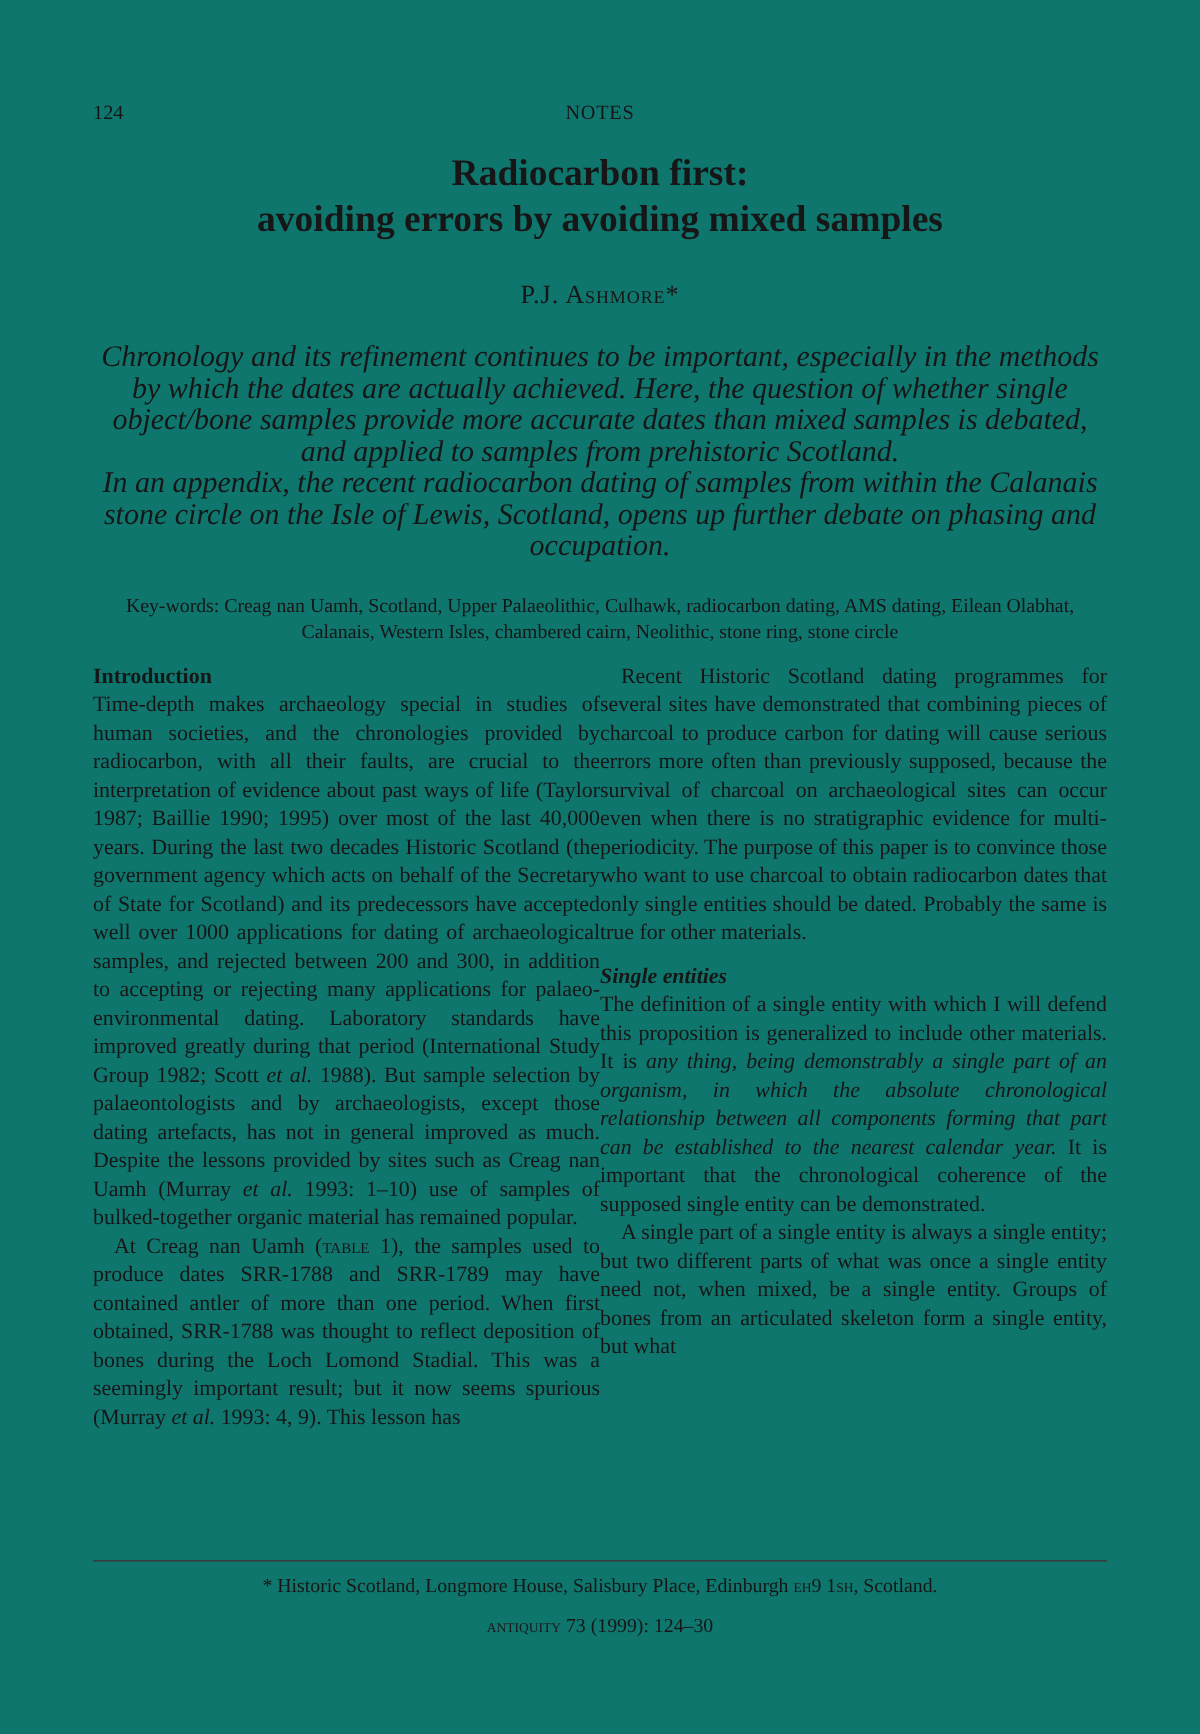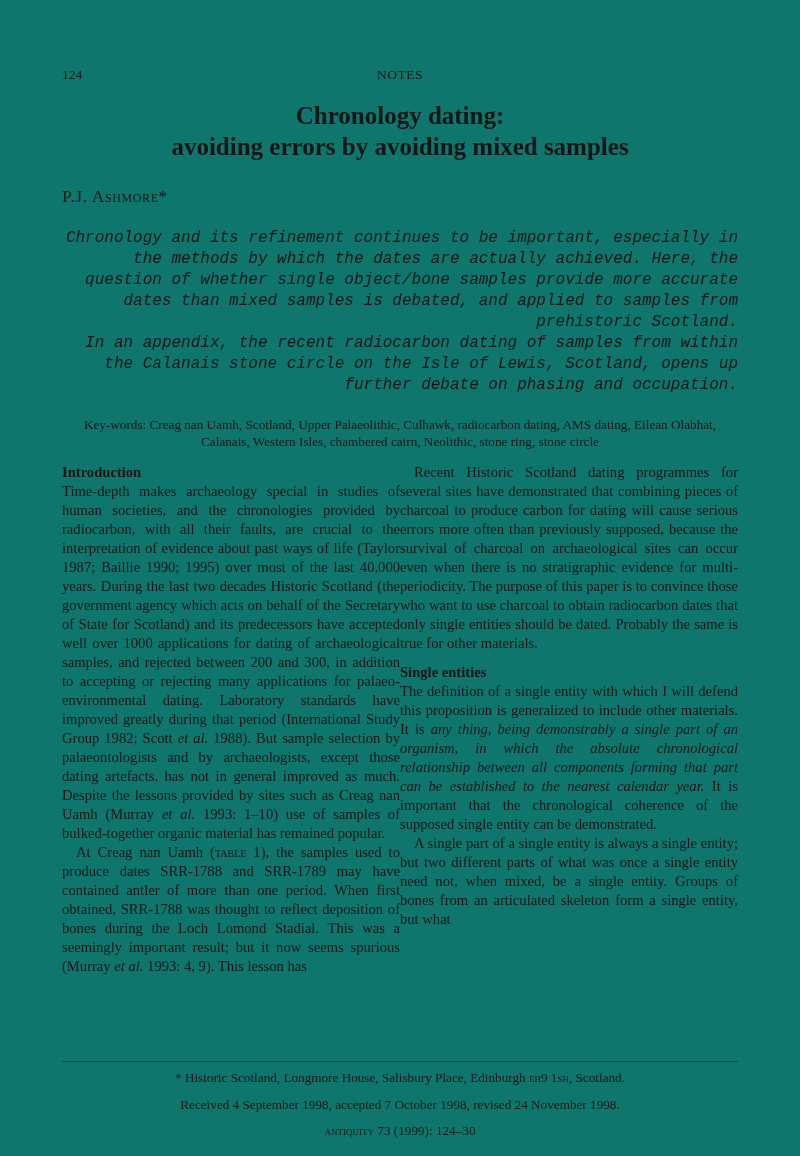--- a/index.html
+++ b/index.html
@@ -30,31 +30,31 @@
   }
   .title {
     margin: 16px 0 0 0;
     text-align: center;
     font-size: 25px;
     line-height: 31px;
     font-weight: bold;
   }
   .author {
     margin-top: 24px;
+    text-align: center;
     font-variant: small-caps;
     font-size: 17.5px;
     letter-spacing: 0.6px;
   }
   .abstract {
     margin-top: 21px;
     font-style: italic;
-    font-size: 16px;
+    font-size: 20px;
     line-height: 21px;
-    text-align: right;
-    font-family: Liberation Mono, monospace;
+    text-align: center;
   }
   .abstract p { margin: 0; }
   .keywords {
     margin: 20px 18px 0 18px;
     font-size: 13.2px;
     line-height: 17px;
     text-align: center;
   }
   .columns {
     display: flex;
@@ -65,21 +65,21 @@
     text-align: justify;
   }
   .col { flex: 1 1 0; min-width: 0; }
   .sh {
     margin: 0;
     font-size: 14.6px;
     line-height: 19px;
     font-weight: bold;
     text-align: left;
   }
-  .sh-gap { margin-top: 10px; }
+  .sh-gap { margin-top: 10px; font-style: italic; }
   .columns p { margin: 0; }
   .columns p.indent { text-indent: 14px; }
   .it { font-style: italic; }
   .sc { font-variant: small-caps; }
   .footnotes {
     margin-top: 10px;
     border-top: 1px solid #3a3a3a;
     padding-top: 7px;
     font-size: 13.2px;
     line-height: 17.5px;
@@ -92,21 +92,21 @@
 <body>
 
 <div class="page">
 
   <div class="header">
     <span class="page-num">124</span>
     <span class="running-head">NOTES</span>
   </div>
 
   <h1 class="title">
-    <span>Chronology dating:</span><br>
+    <span>Radiocarbon first:</span><br>
     <span>avoiding errors by avoiding mixed samples</span>
   </h1>
 
   <div class="author">P.J. Ashmore*</div>
 
   <div class="abstract">
     <p>Chronology and its refinement continues to be important, especially in the methods by which the dates are actually achieved. Here, the question of whether single object/bone samples provide more accurate dates than mixed samples is debated, and applied to samples from prehistoric Scotland.</p>
     <p>In an appendix, the recent radiocarbon dating of samples from within the Calanais stone circle on the Isle of Lewis, Scotland, opens up further debate on phasing and occupation.</p>
   </div>
 
@@ -121,17 +121,16 @@
     <div class="col">
       <p class="indent"><span>Recent Historic Scotland dating programmes for several sites have demonstrated that combining pieces of charcoal to produce carbon for dating will cause serious errors more often than previously supposed, because the survival of charcoal on archaeological sites can occur even when there is no stratigraphic evidence for multi-periodicity. The purpose of this paper is to convince those who want to use charcoal to obtain radiocarbon dates that only single entities should be dated. Probably the same is true for other materials.</span></p>
       <h2 class="sh sh-gap">Single entities</h2>
       <p><span>The definition of a single entity with which I will defend this proposition is generalized to include other materials. It is </span><span class="it">any thing, being demonstrably a single part of an organism, in which the absolute chronological relationship between all components forming that part can be established to the nearest calendar year.</span><span> It is important that the chronological coherence of the supposed single entity can be demonstrated.</span></p>
       <p class="indent"><span>A single part of a single entity is always a single entity; but two different parts of what was once a single entity need not, when mixed, be a single entity. Groups of bones from an articulated skeleton form a single entity, but what</span></p>
     </div>
   </div>
 
   <div class="footnotes">
     <p><span>* Historic Scotland, Longmore House, Salisbury Place, Edinburgh </span><span class="sc">eh9 1sh</span><span>, Scotland.</span></p>
-    <p class="fn-gap">Received 4 September 1998, accepted 7 October 1998, revised 24 November 1998.</p>
     <p class="fn-gap"><span class="sc">antiquity</span><span> 73 (1999): 124–30</span></p>
   </div>
 
 </div>
 
 </body></html>

